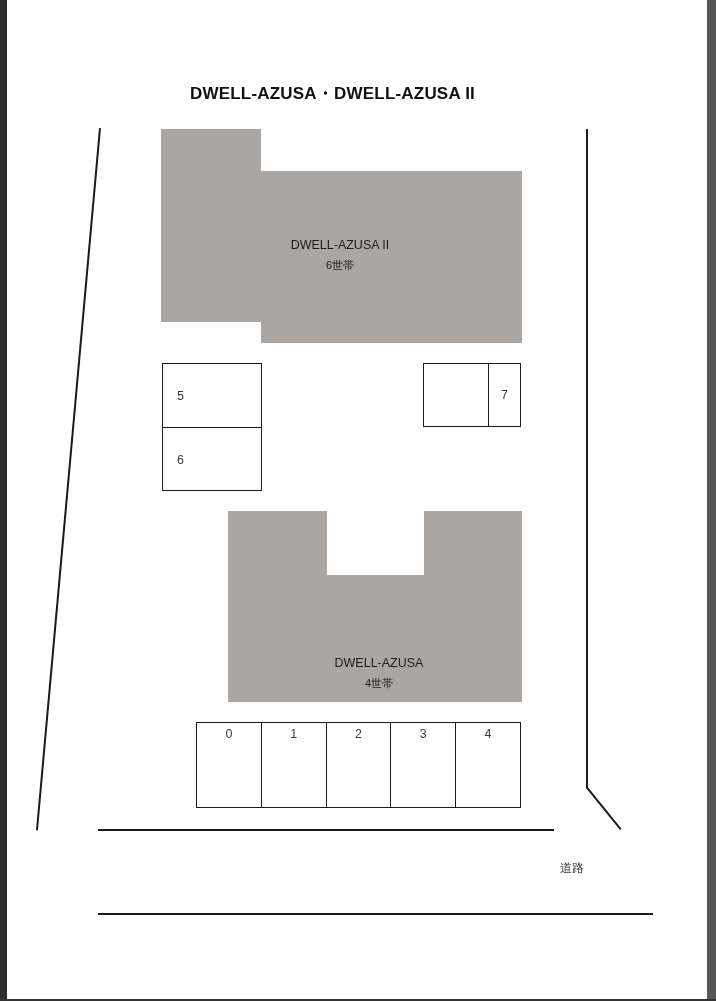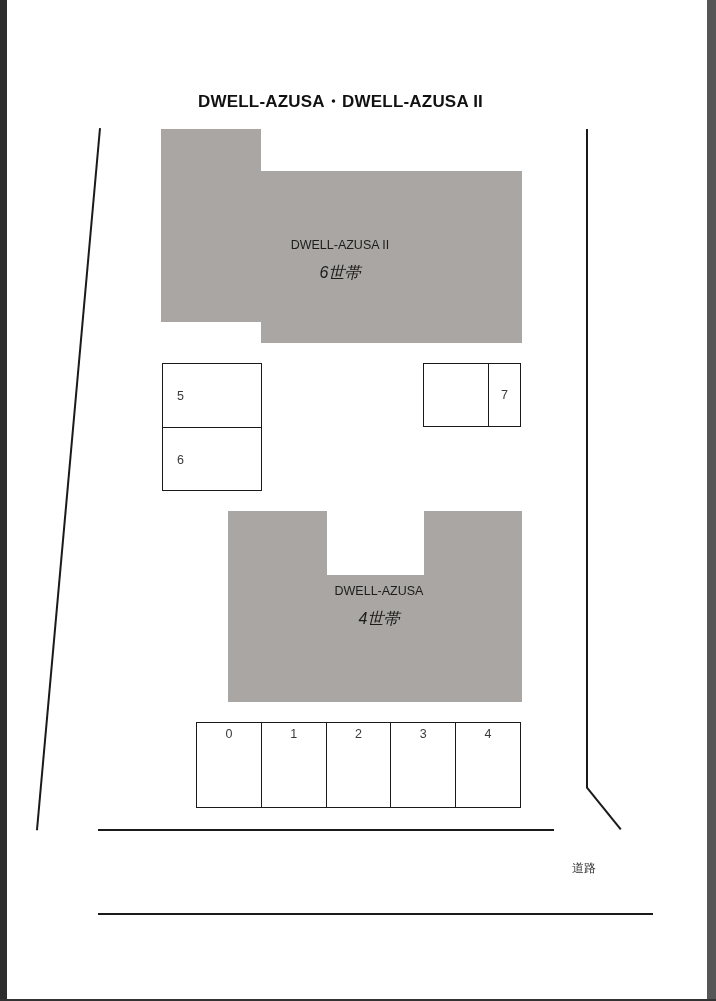--- a/index.html
+++ b/index.html
@@ -7,55 +7,55 @@
     position:relative;width:716px;height:1001px;background:#ffffff;
     font-family:"Liberation Sans","DejaVu Sans",sans-serif;overflow:hidden;
     --building:#a9a6a3;--line:#1a1a1a;--numtext:#3a3a3a;--bldgtext:#1c1c1c;
   }
   
   .bar-left{position:absolute;left:0;top:0;width:7px;height:1001px;background:#2d2d2d;}
   .bar-right{position:absolute;left:707px;top:0;width:9px;height:1001px;background:#565656;}
   .line-page-bottom{position:absolute;left:0;top:999px;width:716px;height:2px;background:#333;}
   
   .title{
-    position:absolute;left:190px;top:82px;width:285px;margin:8px;
+    position:absolute;left:190px;top:82px;width:285px;margin:0;
     font-size:17px;font-weight:bold;color:#111;text-align:center;letter-spacing:.2px;white-space:nowrap;
   }
   
   .ln{position:absolute;background:var(--line);}
   .ln-left-slant{left:99px;top:128px;width:1.5px;height:705px;transform:rotate(5.13deg);transform-origin:top left;}
   .ln-right-vert{left:586px;top:129px;width:1.5px;height:659px;}
   .ln-corner-diag{left:586px;top:788px;width:2px;height:54px;transform:rotate(-39deg);transform-origin:top left;}
   .ln-bottom{left:98px;top:829px;width:456px;height:1.5px;}
   .ln-road-bottom{left:98px;top:913px;width:555px;height:1.5px;}
   
   .bldg{position:absolute;background:var(--building);}
   .b2a{left:161px;top:129px;width:100px;height:193px;}
   .b2b{left:261px;top:171px;width:261px;height:172px;}
   .b1{left:228px;top:511px;width:294px;height:191px;}
   .b1-notch{position:absolute;left:327px;top:511px;width:97px;height:64px;background:#ffffff;}
   .bldg-label{position:absolute;text-align:center;color:var(--bldgtext);}
   .bldg-label .nm{font-size:12.5px;line-height:14px;white-space:nowrap;}
-  .bldg-label .un{font-size:16px;line-height:14px;margin-top:14px;font-style:italic;}
+  .bldg-label .un{font-size:11px;line-height:14px;margin-top:6px;}
   .lbl-b2{left:240px;top:238px;width:200px;}
-  .lbl-b1{left:279px;top:584px;width:200px;}
+  .lbl-b1{left:279px;top:656px;width:200px;}
   
   .pbox{position:absolute;border:1px solid var(--line);box-sizing:border-box;background:#fff;}
   .p-left{left:162px;top:363px;width:100px;height:128px;}
   .p-left .cell{position:relative;height:63px;box-sizing:border-box;}
   .p-left .cell:first-child{border-bottom:1px solid var(--line);height:64px;}
   .p-left .num{position:absolute;left:14px;top:50%;transform:translateY(-50%);font-size:12.5px;color:var(--numtext);}
   .p-right{left:423px;top:363px;width:98px;height:64px;display:flex;}
   .p-right .wide{flex:1;}
   .p-right .small{width:31px;border-left:1px solid var(--line);display:flex;align-items:center;justify-content:center;font-size:12.5px;color:var(--numtext);}
   .p-row{left:196px;top:722px;width:325px;height:86px;display:flex;}
   .p-row .cell{flex:1;box-sizing:border-box;text-align:center;padding-top:4px;font-size:12.5px;color:var(--numtext);}
   .p-row .cell:not(:last-child){border-right:1px solid var(--line);}
   
-  .road-label{position:absolute;left:548px;top:860px;width:48px;text-align:right;font-size:12px;color:#333;}
+  .road-label{position:absolute;left:548px;top:860px;width:48px;text-align:center;font-size:12px;color:#333;}
 </style>
 </head>
 <body>
 
 <div class="page" style="--building: #a9a6a3; --line: #1a1a1a; --numtext: #3a3a3a; --bldgtext: #1c1c1c;">
 
   <div class="bar-left"></div>
   <div class="bar-right"></div>
   <div class="line-page-bottom"></div>
 

